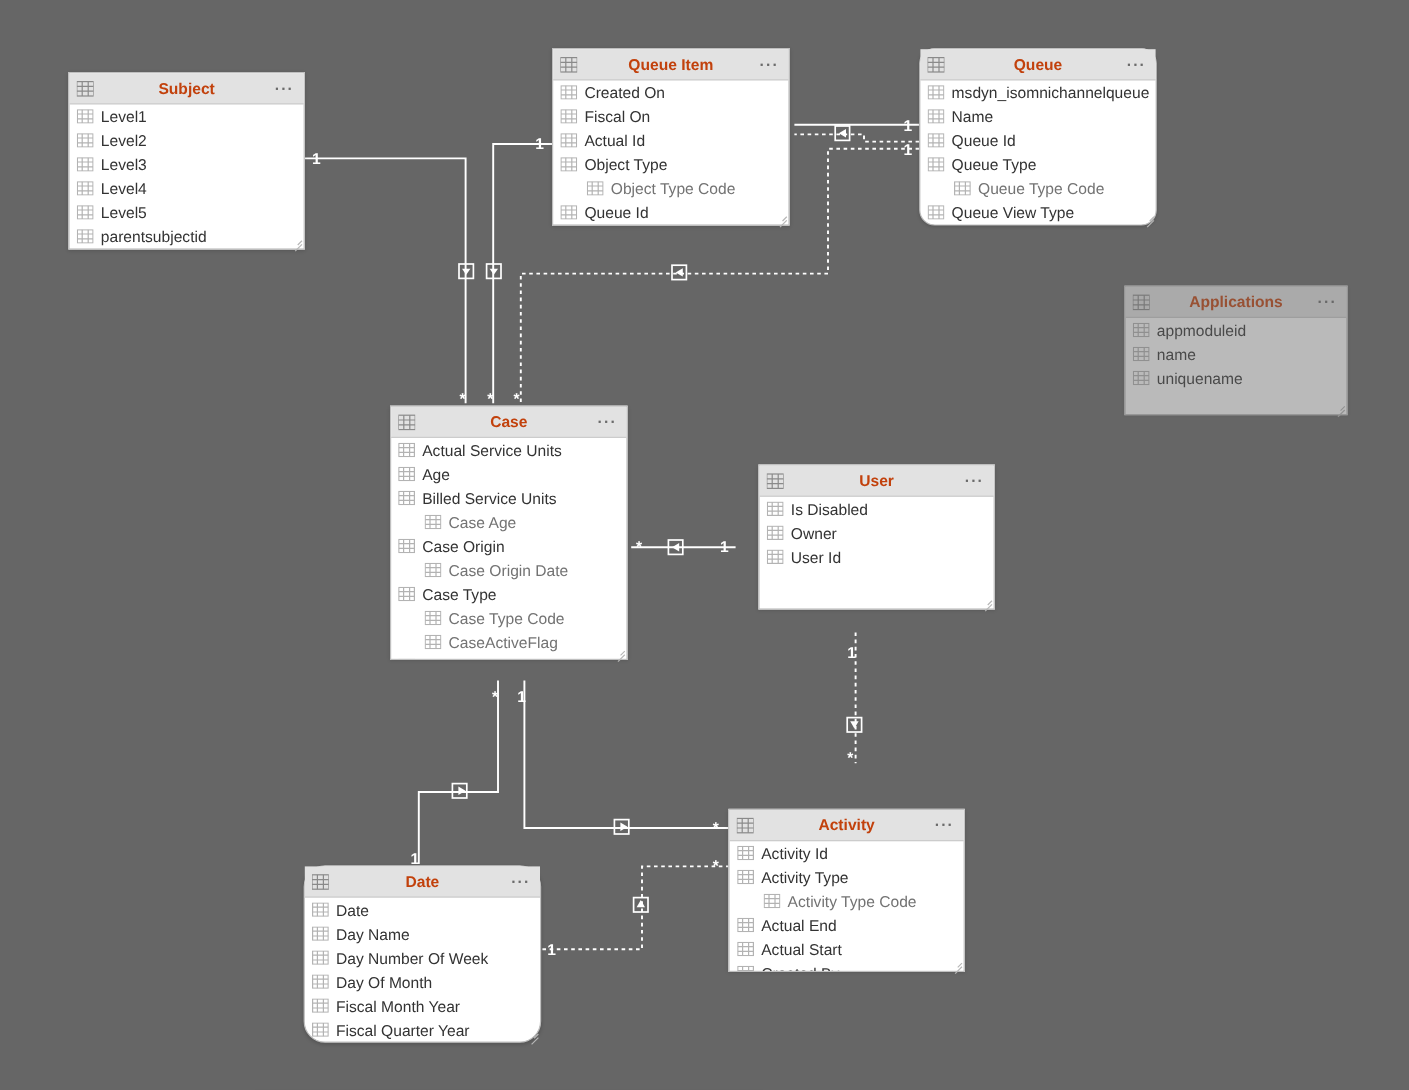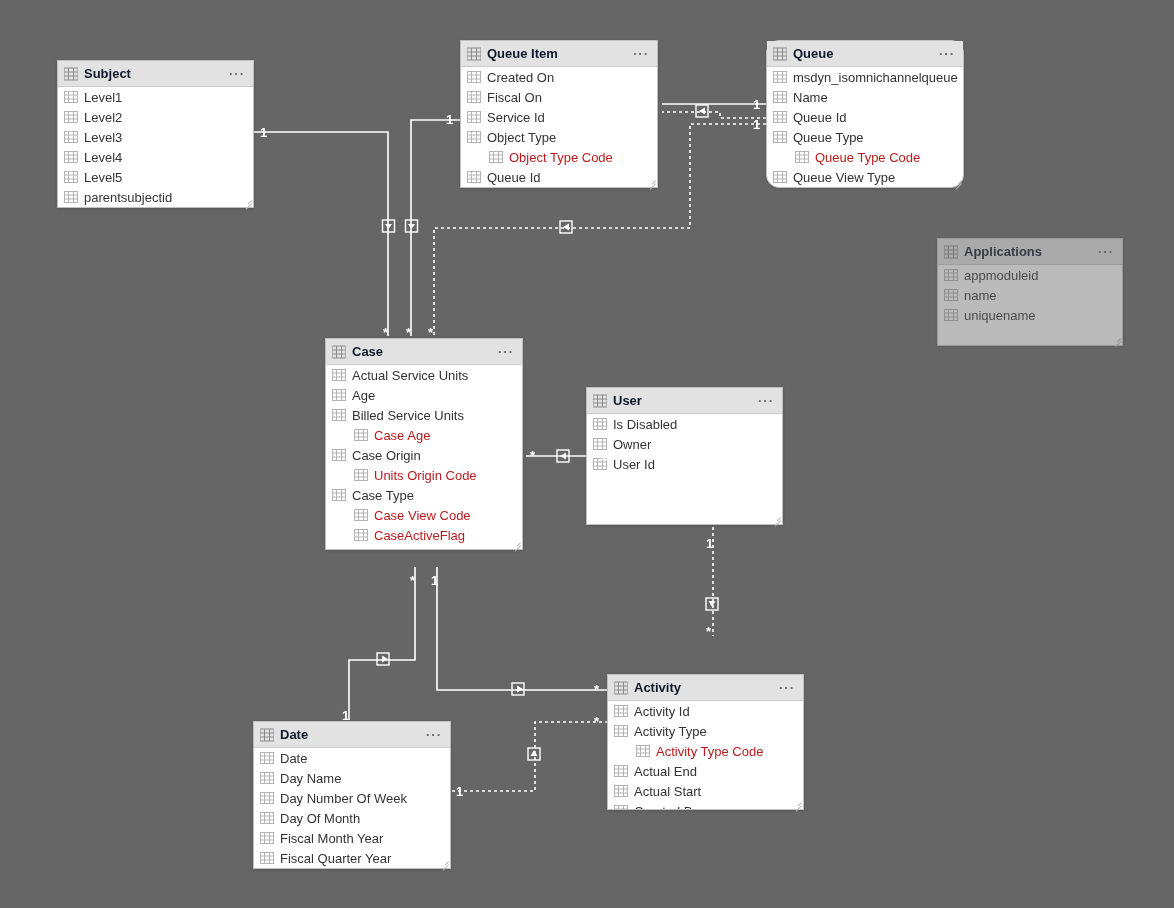--- a/index.html
+++ b/index.html
@@ -41,23 +41,23 @@
     height: 26px;
     position: relative;
   }
   .entity-header .table-icon {
     width: 14px; height: 14px;
     margin-right: 6px;
     flex-shrink: 0;
   }
   .entity-header .title {
     font-weight: 600;
-    color: #0f172a;
+    color: #c2410c;
     flex: 1;
-    text-align: left;
+    text-align: center;
     font-size: 13px;
   }
   .entity-header .more {
     color: #6a6a6a;
     letter-spacing: 1px;
     font-weight: bold;
     cursor: pointer;
     padding: 0 2px;
   }
   .entity-body {
@@ -69,21 +69,21 @@
   .entity-body::-webkit-scrollbar-track { background: #f0f0f0; }
   .entity-body::-webkit-scrollbar-thumb { background: #c0c0c0; border-radius: 2px; }
   .field-row {
     display: flex;
     align-items: center;
     padding: 2px 6px;
     height: 20px;
     color: #333;
     white-space: nowrap;
   }
-  .field-row.disabled { color: #b91c1c; padding-left: 28px; }
+  .field-row.disabled { color: #737373; padding-left: 28px; }
   .field-row .fld-icon {
     width: 14px; height: 12px;
     margin-right: 6px;
     flex-shrink: 0;
   }
   .resize-handle {
     position: absolute;
     right: 1px; bottom: 1px;
     width: 10px; height: 10px;
     cursor: nwse-resize;
@@ -263,21 +263,21 @@
         <span>Fiscal On</span>
       </div>
       <div class="field-row">
         <svg class="fld-icon" viewBox="0 0 14 12">
   <rect x="0.5" y="0.5" width="13" height="11" fill="none" stroke="#b3b3b3" stroke-width="1"></rect>
   <line x1="0.5" y1="4" x2="13.5" y2="4" stroke="#b3b3b3"></line>
   <line x1="0.5" y1="8" x2="13.5" y2="8" stroke="#b3b3b3"></line>
   <line x1="4.5" y1="0.5" x2="4.5" y2="11.5" stroke="#b3b3b3"></line>
   <line x1="9.5" y1="0.5" x2="9.5" y2="11.5" stroke="#b3b3b3"></line>
 </svg>
-        <span>Service Id</span>
+        <span>Actual Id</span>
       </div>
       <div class="field-row">
         <svg class="fld-icon" viewBox="0 0 14 12">
   <rect x="0.5" y="0.5" width="13" height="11" fill="none" stroke="#b3b3b3" stroke-width="1"></rect>
   <line x1="0.5" y1="4" x2="13.5" y2="4" stroke="#b3b3b3"></line>
   <line x1="0.5" y1="8" x2="13.5" y2="8" stroke="#b3b3b3"></line>
   <line x1="4.5" y1="0.5" x2="4.5" y2="11.5" stroke="#b3b3b3"></line>
   <line x1="9.5" y1="0.5" x2="9.5" y2="11.5" stroke="#b3b3b3"></line>
 </svg>
         <span>Object Type</span>
@@ -482,41 +482,41 @@
         <span>Case Origin</span>
       </div>
       <div class="field-row disabled">
         <svg class="fld-icon" viewBox="0 0 14 12">
   <rect x="0.5" y="0.5" width="13" height="11" fill="none" stroke="#b3b3b3" stroke-width="1"></rect>
   <line x1="0.5" y1="4" x2="13.5" y2="4" stroke="#b3b3b3"></line>
   <line x1="0.5" y1="8" x2="13.5" y2="8" stroke="#b3b3b3"></line>
   <line x1="4.5" y1="0.5" x2="4.5" y2="11.5" stroke="#b3b3b3"></line>
   <line x1="9.5" y1="0.5" x2="9.5" y2="11.5" stroke="#b3b3b3"></line>
 </svg>
-        <span>Units Origin Code</span>
+        <span>Case Origin Date</span>
       </div>
       <div class="field-row">
         <svg class="fld-icon" viewBox="0 0 14 12">
   <rect x="0.5" y="0.5" width="13" height="11" fill="none" stroke="#b3b3b3" stroke-width="1"></rect>
   <line x1="0.5" y1="4" x2="13.5" y2="4" stroke="#b3b3b3"></line>
   <line x1="0.5" y1="8" x2="13.5" y2="8" stroke="#b3b3b3"></line>
   <line x1="4.5" y1="0.5" x2="4.5" y2="11.5" stroke="#b3b3b3"></line>
   <line x1="9.5" y1="0.5" x2="9.5" y2="11.5" stroke="#b3b3b3"></line>
 </svg>
         <span>Case Type</span>
       </div>
       <div class="field-row disabled">
         <svg class="fld-icon" viewBox="0 0 14 12">
   <rect x="0.5" y="0.5" width="13" height="11" fill="none" stroke="#b3b3b3" stroke-width="1"></rect>
   <line x1="0.5" y1="4" x2="13.5" y2="4" stroke="#b3b3b3"></line>
   <line x1="0.5" y1="8" x2="13.5" y2="8" stroke="#b3b3b3"></line>
   <line x1="4.5" y1="0.5" x2="4.5" y2="11.5" stroke="#b3b3b3"></line>
   <line x1="9.5" y1="0.5" x2="9.5" y2="11.5" stroke="#b3b3b3"></line>
 </svg>
-        <span>Case View Code</span>
+        <span>Case Type Code</span>
       </div>
       <div class="field-row disabled">
         <svg class="fld-icon" viewBox="0 0 14 12">
   <rect x="0.5" y="0.5" width="13" height="11" fill="none" stroke="#b3b3b3" stroke-width="1"></rect>
   <line x1="0.5" y1="4" x2="13.5" y2="4" stroke="#b3b3b3"></line>
   <line x1="0.5" y1="8" x2="13.5" y2="8" stroke="#b3b3b3"></line>
   <line x1="4.5" y1="0.5" x2="4.5" y2="11.5" stroke="#b3b3b3"></line>
   <line x1="9.5" y1="0.5" x2="9.5" y2="11.5" stroke="#b3b3b3"></line>
 </svg>
         <span>CaseActiveFlag</span>
@@ -528,21 +528,21 @@
   <line x1="0.5" y1="8" x2="13.5" y2="8" stroke="#b3b3b3"></line>
   <line x1="4.5" y1="0.5" x2="4.5" y2="11.5" stroke="#b3b3b3"></line>
   <line x1="9.5" y1="0.5" x2="9.5" y2="11.5" stroke="#b3b3b3"></line>
 </svg>
         <span>CaseAge</span>
       </div>
     </div>
   <div class="resize-handle"></div>
 </div>
 
-<div class="entity" style="left:586px; top:387px; width:197px; height:138px;">
+<div class="entity" style="left:632px; top:387px; width:197px; height:121px;">
   <div class="entity-header">
     <svg class="table-icon" viewBox="0 0 14 12">
         <use href="#tbl-icon-g"></use>
       </svg>
     <span class="title">User</span>
     <span class="more">···</span>
   </div>
   <div class="entity-body">
       <div class="field-row">
         <svg class="fld-icon" viewBox="0 0 14 12">
@@ -571,21 +571,21 @@
   <line x1="0.5" y1="8" x2="13.5" y2="8" stroke="#b3b3b3"></line>
   <line x1="4.5" y1="0.5" x2="4.5" y2="11.5" stroke="#b3b3b3"></line>
   <line x1="9.5" y1="0.5" x2="9.5" y2="11.5" stroke="#b3b3b3"></line>
 </svg>
         <span>User Id</span>
       </div>
     </div>
   <div class="resize-handle"></div>
 </div>
 
-<div class="entity" style="left:253px; top:721px; width:198px; height:148px;">
+<div class="entity" style="left:253px; top:721px; width:198px; height:148px;border-radius:18px;">
   <div class="entity-header">
     <svg class="table-icon" viewBox="0 0 14 12">
         <use href="#tbl-icon-g"></use>
       </svg>
     <span class="title">Date</span>
     <span class="more">···</span>
   </div>
   <div class="entity-body">
       <div class="field-row">
         <svg class="fld-icon" viewBox="0 0 14 12">

